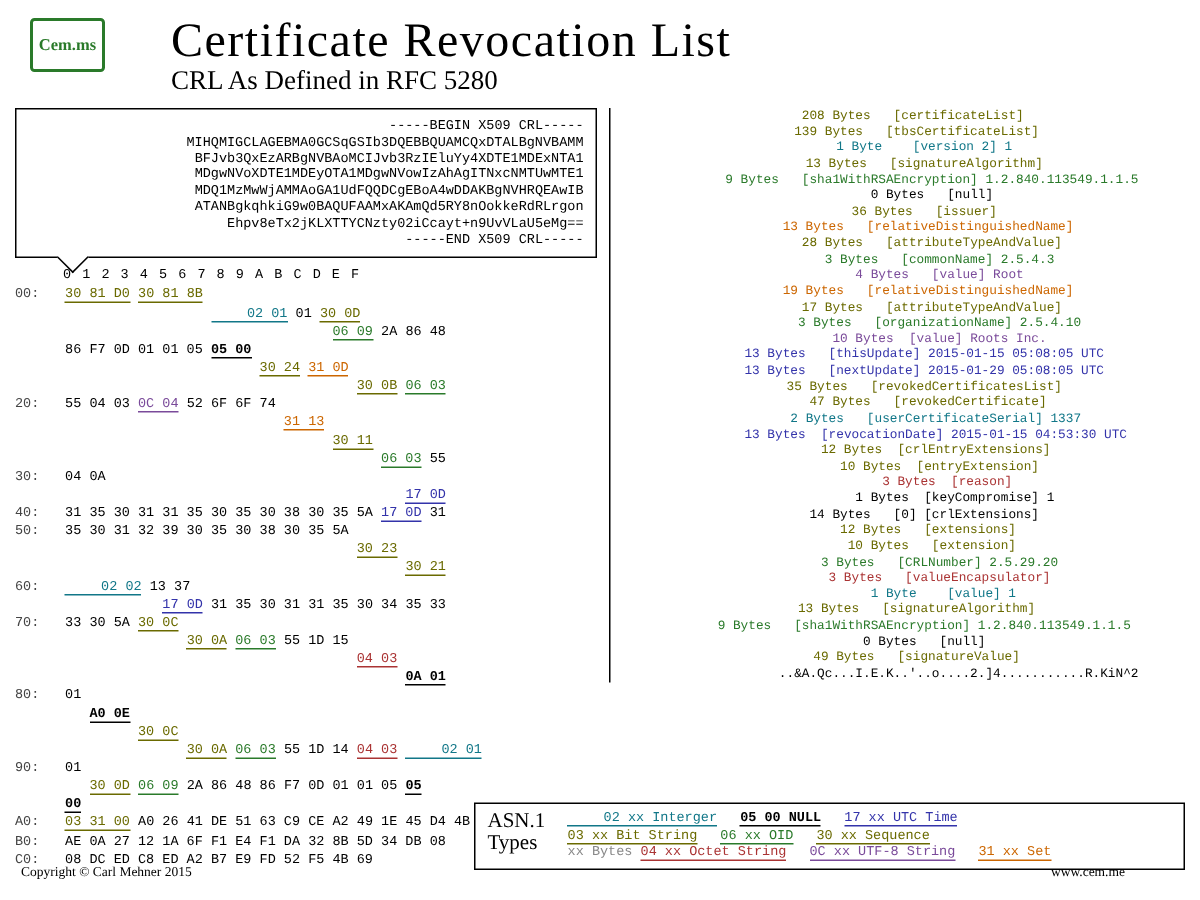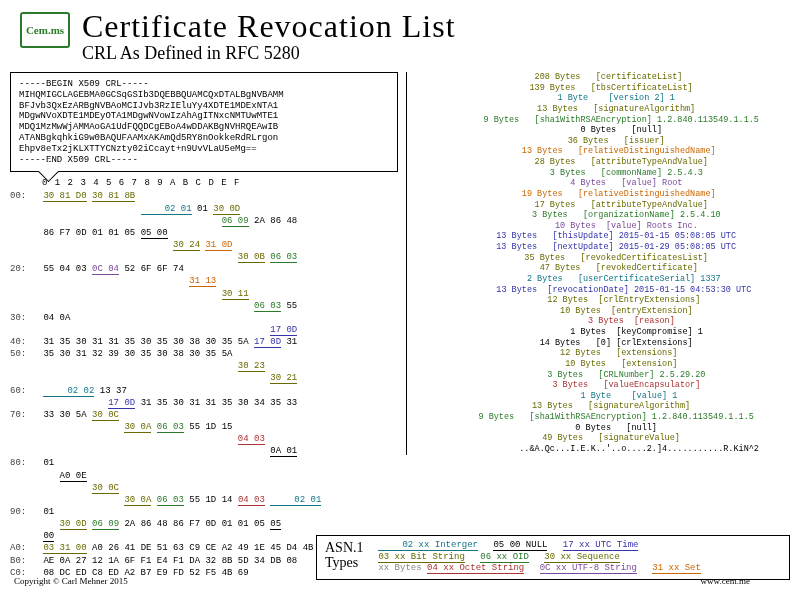--- a/index.html
+++ b/index.html
@@ -1,43 +1,43 @@
 <!DOCTYPE html>
 <html><head>
 <meta charset="utf-8">
 <style>
   * { margin: 0; padding: 0; box-sizing: border-box; }
   body { font-family: Georgia, serif; background: #fff; width: 800px; height: 600px; position: relative; overflow: hidden; }
   
-  .header { padding: 8px 20px 4px; display: flex; align-items: flex-start; }
+  .header { padding: 8px 20px 4px; display: flex; align-items: flex-start; gap: 32px; }
   .logo { width: 50px; height: 36px; border: 2px solid #2a7a2a; background: #fff; display: flex; align-items: center; justify-content: center; font-size: 11px; font-weight: bold; color: #2a7a2a; border-radius: 3px; margin-right: 12px; margin-top: 4px; }
   .titles { flex: 1; text-align: left; }
   .title { font-size: 32px; font-family: 'Comic Sans MS', cursive; font-weight: normal; letter-spacing: 1px; }
   .subtitle { font-size: 18px; font-family: 'Comic Sans MS', cursive; margin-top: -2px; }
   
   .content { display: flex; padding: 4px 10px; gap: 8px; }
   .left { width: 388px; }
   .right { width: 384px; }
   
-  .pembox { border: 1px solid #000; padding: 6px 8px; font-family: 'Courier New', monospace; font-size: 9px; line-height: 1.2; word-break: break-all; margin-bottom: 6px; position: relative; }
+  .pembox { border: 1px solid #000; padding: 6px 8px; font-family: 'Courier New', monospace; font-size: 9px; line-height: 1.2; word-break: break-all; margin-bottom: 6px; position: relative; text-align: right; }
   .pembox::after { content: ''; position: absolute; bottom: -8px; left: 30px; width: 14px; height: 14px; background: #fff; border-right: 1px solid #000; border-bottom: 1px solid #000; transform: rotate(45deg); }
   
   .hexheader { font-family: 'Courier New', monospace; font-size: 9px; letter-spacing: 1px; margin-left: 32px; margin-bottom: 2px; }
   .hexgrid { font-family: 'Courier New', monospace; font-size: 9px; line-height: 1.35; }
   .hexrow { white-space: pre; }
   .addr { color: #444; display: inline-block; width: 28px; }
   
   .c-teal { color: #178; border-bottom: 1px solid #178; padding-left: 24px; }
   .c-green { color: #2a7a2a; border-bottom: 1px solid #2a7a2a; }
   .c-purple { color: #7a4a9a; border-bottom: 1px solid #7a4a9a; }
   .c-red { color: #a33; border-bottom: 1px solid #a33; }
   .c-blue { color: #33a; border-bottom: 1px solid #33a; }
   .c-orange { color: #c60; border-bottom: 1px solid #c60; }
   .c-olive { color: #6a6a00; border-bottom: 1px solid #6a6a00; }
-  .c-black { color: #000; border-bottom: 1px solid #000; }
+  .c-black { color: #000; border-bottom: 1px solid #000; font-weight: bold; }
   
   .tree { font-family: Liberation Mono, monospace; font-size: 8.5px; line-height: 1.25; border-left: 1px solid #000; padding-left: 20px; text-align: center; }
   .tree .line { white-space: pre; }
   .t-teal { color: #178; }
   .t-green { color: #2a7a2a; }
   .t-purple { color: #7a4a9a; }
   .t-red { color: #a33; }
   .t-blue { color: #33a; }
   .t-orange { color: #c60; }
   .t-olive { color: #6a6a00; }

